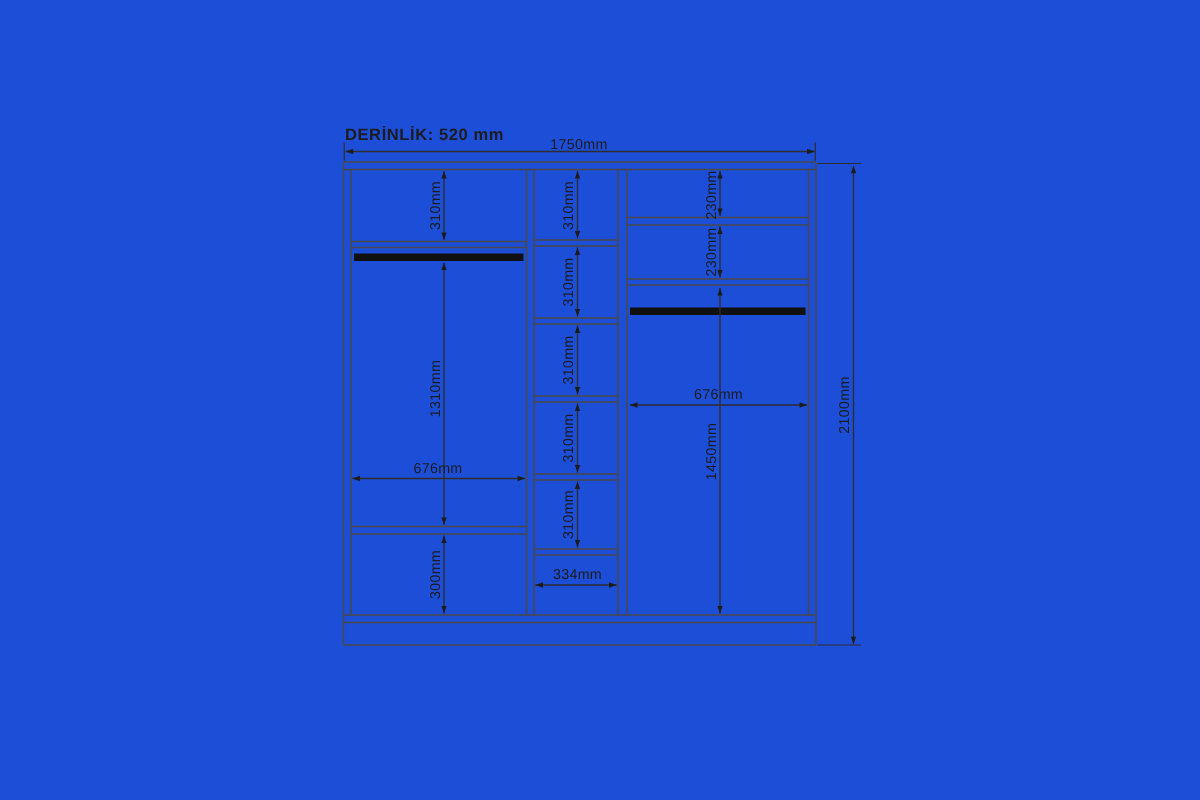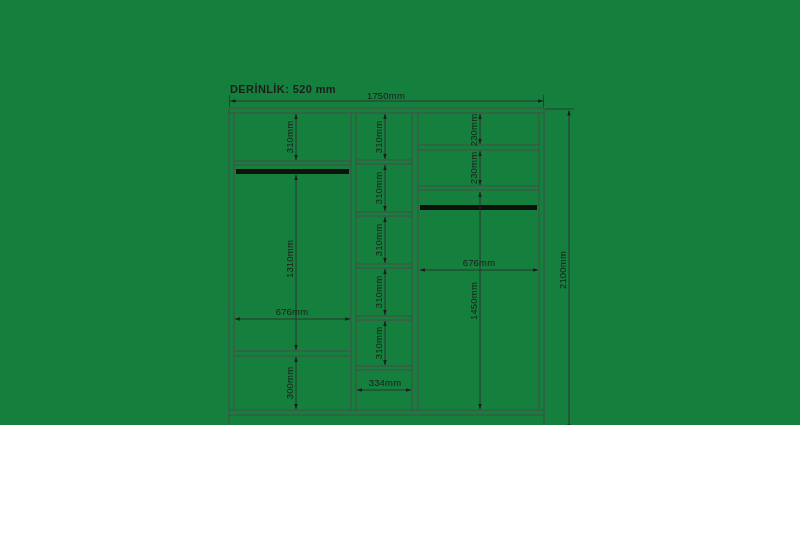--- a/index.html
+++ b/index.html
@@ -3,22 +3,22 @@
 <meta charset="utf-8">
 <style>
   html, body {
     margin: 0;
     padding: 0;
     background: #ffffff;
   }
   .canvas {
     position: relative;
     width: 800px;
-    height: 425px;
-    background: #15803d;
+    height: 533px;
+    background: #1d4ed8;
     overflow: hidden;
     font-family: "Liberation Sans", sans-serif;
   }
   svg text {
     font-family: "Liberation Sans", sans-serif;
     fill: #1c1c1c;
   }
   .dim-label {
     font-size: 9.5px;
     letter-spacing: 0.2px;

